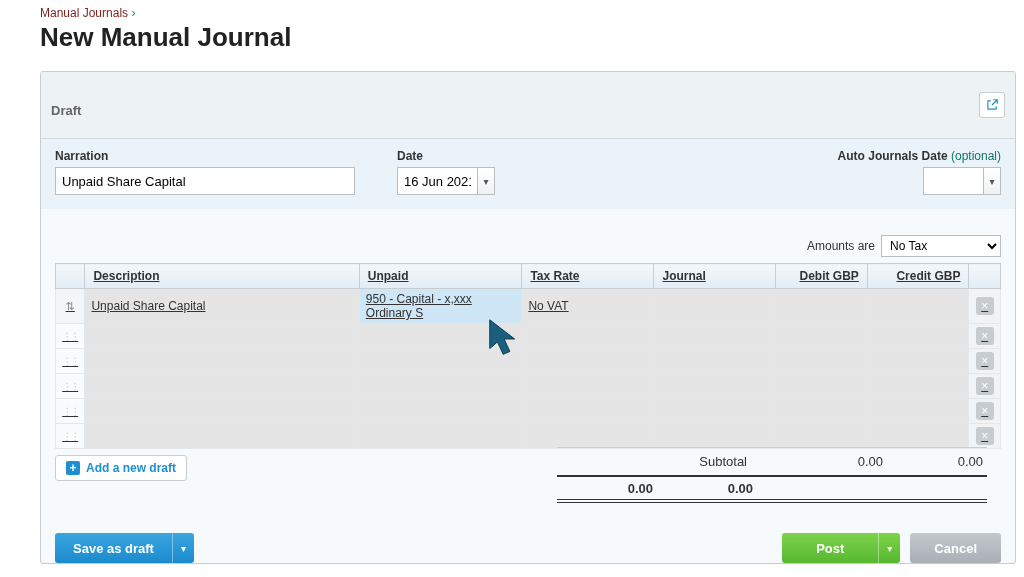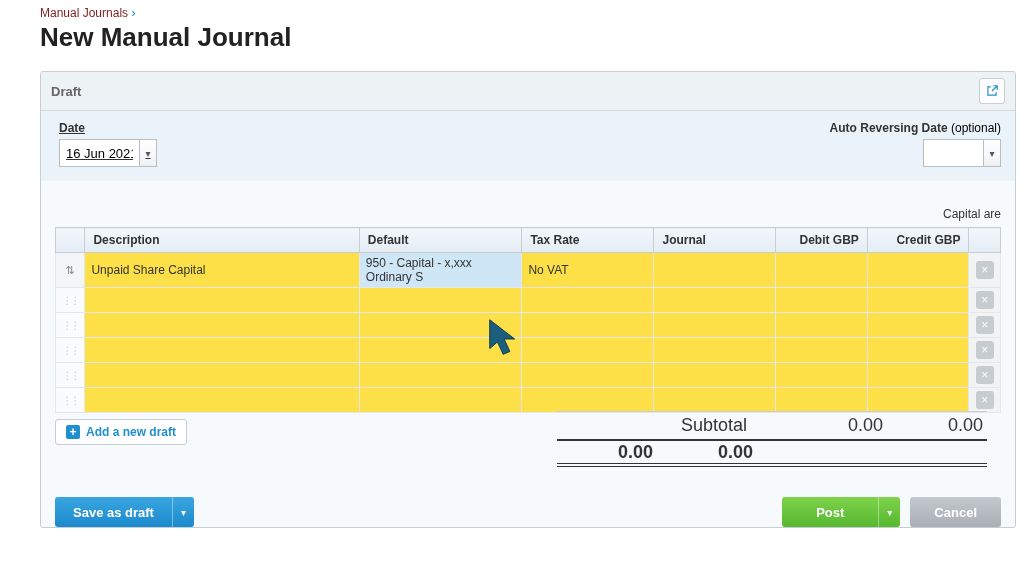--- a/index.html
+++ b/index.html
@@ -24,43 +24,43 @@
   }
   .panel {
     margin: 8px 8px 0 40px;
     border: 1px solid #c8cdd1;
     border-radius: 3px;
     background: #f6fafc;
   }
   .panel-header {
     display: flex;
     justify-content: space-between;
-    align-items: center;
+    align-items: flex-end;
     background: #edf2f5;
     border-bottom: 1px solid #d4d9dc;
-    padding: 6px 10px;
+    padding: 20px 10px;
     border-radius: 3px 3px 0 0;
   }
   .panel-header .status-label { font-weight: bold; color: #666; }
   .icon-button {
     width: 26px; height: 26px;
     border: 1px solid #c8cdd1;
     background: #fff;
     border-radius: 3px;
     display: flex; align-items: center; justify-content: center;
     cursor: pointer;
   }
   .icon-button svg { width: 14px; height: 14px; stroke: #1f8fcf; fill:none; stroke-width:2; }
   .form-area { background: #eaf3fa; padding: 10px 14px 14px 14px; }
   .form-row { display: flex; gap: 0; }
   .form-group.narration { width: 330px; }
-  .form-group.date { margin-left: 4px; text-decoration: underline; }
+  .form-group.date { margin-left: 12px; }
   .form-group.reversing { margin-left: auto; text-align: right; }
   .form-group label { font-size: 12px; font-weight: bold; display: block; margin-bottom: 4px; }
-  .form-group label .optional { font-weight: normal; color: #000000; }
+  .form-group label .optional { font-weight: normal; color: #0f766e; }
   .text-input {
     border: 1px solid #b8bec2;
     padding: 4px 6px;
     font-size: 13px;
     background: #fff;
     height: 28px;
   }
   .text-input.narration-input { width: 300px; }
   .date-wrap, .rev-wrap { display: flex; }
   .date-wrap .text-input { width: 80px; border-right: none; }
@@ -95,21 +95,21 @@
   .amounts-row {
     display: flex; justify-content: flex-end; align-items: center;
     gap: 6px; padding: 26px 14px 6px 14px;
     font-size: 12px;
   }
   .amounts-select {
     border: 1px solid #b8bec2; height: 22px; background: #fff;
     font-size: 12px; padding: 2px 4px; width: 120px;
   }
   .grid-wrap { padding: 0 14px 10px 14px; }
-  table.grid { width: 100%; border-collapse: collapse; background:#fde047; }
+  table.grid { width: 100%; border-collapse: collapse; background:#e5e5e5;text-decoration:underline; }
   table.grid th {
     background: linear-gradient(#f3f7fb,#e3ecf4);
     border: 1px solid #c8cdd1;
     font-size: 12px; font-weight: bold; text-align: left;
     padding: 5px 8px; color:#333;
   }
   table.grid th.right { text-align: right; }
   table.grid td {
     border: 1px solid #e3e7ea;
     padding: 3px 6px; font-size: 12px;
@@ -132,21 +132,21 @@
     display: inline-flex; align-items:center; gap:6px;
     border:1px solid #c8cdd1; background:#fff;
     padding:5px 10px; border-radius:3px;
     color:#1f8fcf; font-weight:bold; font-size:12px; cursor:pointer;
   }
   .add-line-btn .plus-icon {
     width:14px;height:14px;background:#1f8fcf;color:#fff;
     border-radius:2px;display:flex;align-items:center;justify-content:center;
     font-size:12px;font-weight:bold;
   }
-  .totals { margin-top: -34px; margin-right: 14px; float: right; width: 430px; font-size:18px; }
+  .totals { margin-top: -34px; margin-right: 14px; float: right; width: 430px; font-size:13px; }
   .totals .trow { display:flex; height:28px; align-items:center; border-top:1px solid #ccc; }
   .totals .trow .label { flex: 1; text-align:right; padding-right: 40px; }
   .totals .trow .val { width: 100px; text-align:right; padding-right: 4px; }
   .totals .trow.total { border-top:2px solid #333; border-bottom: 4px double #333; font-weight:bold; }
   .actions {
     clear: both;
     display:flex; justify-content:space-between; align-items:center;
     padding: 30px 14px 0 14px;
   }
   .btn { height:30px; border-radius:3px; border:none; color:#fff; font-weight:bold; font-size:13px; padding:0 18px; cursor:pointer; }
@@ -183,52 +183,59 @@
     <span class="status-label">Draft</span>
     <div class="icon-button">
       <svg viewBox="0 0 24 24">
           <path d="M14 3h7v7M21 3l-9 9M10 5H5v14h14v-5"></path>
         </svg>
     </div>
   </div>
 
   <div class="form-area">
     <div class="form-row">
+      <div class="form-group narration">
+        <label>Narration</label>
+        <input class="text-input narration-input" value="Unpaid Share Capital" style="">
+      </div>
       <div class="form-group date">
         <label>Date</label>
         <div class="date-wrap">
           <input class="text-input" value="16 Jun 2021" style="">
           <div class="dd-btn"></div>
         </div>
       </div>
       <div class="form-group reversing">
         <label>
-          <span>Auto Reversing Date</span>
+          <span>Auto Journals Date</span>
           <span class="optional">(optional)</span>
         </label>
         <div class="rev-wrap" style="justify-content:flex-end;">
           <input class="text-input" value="" style="">
           <div class="dd-btn"></div>
         </div>
       </div>
     </div>
 
   </div>
 
   <div class="amounts-row">
-    <span>Capital are</span>
+    <span>Amounts are</span>
+    <select class="amounts-select">
+      <option>No Tax</option>
+    </select>
   </div>
 
   <div class="grid-wrap">
     <table class="grid">
       <thead>
         <tr>
           <th style="width:18px;"></th>
           <th style="width:270px;">Description</th>
-          <th style="width:160px;">Default</th>
+          <th style="width:160px;">Unpaid</th>
           <th style="width:130px;">Tax Rate</th>
           <th style="width:120px;">Journal</th>
           <th class="right" style="width:90px;">Debit GBP</th>
           <th class="right" style="width:100px;">Credit GBP</th>
           <th style="width:18px;"></th>
         </tr>
       </thead>
       <tbody id="grid-body">
           <tr>
             <td class="handle sort-icon"></td>

